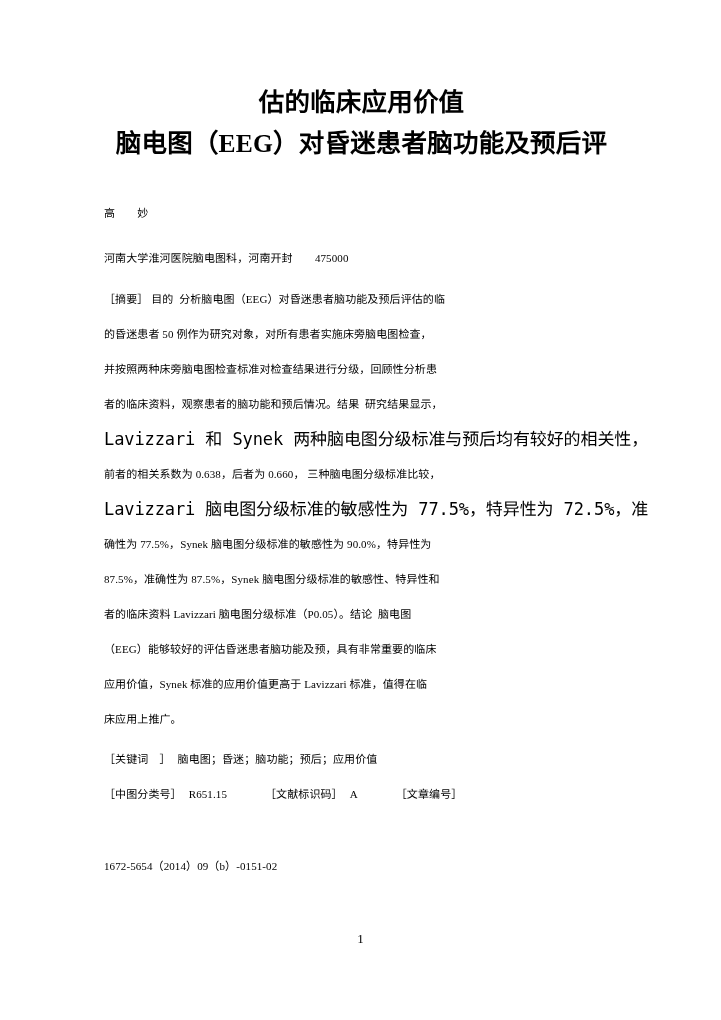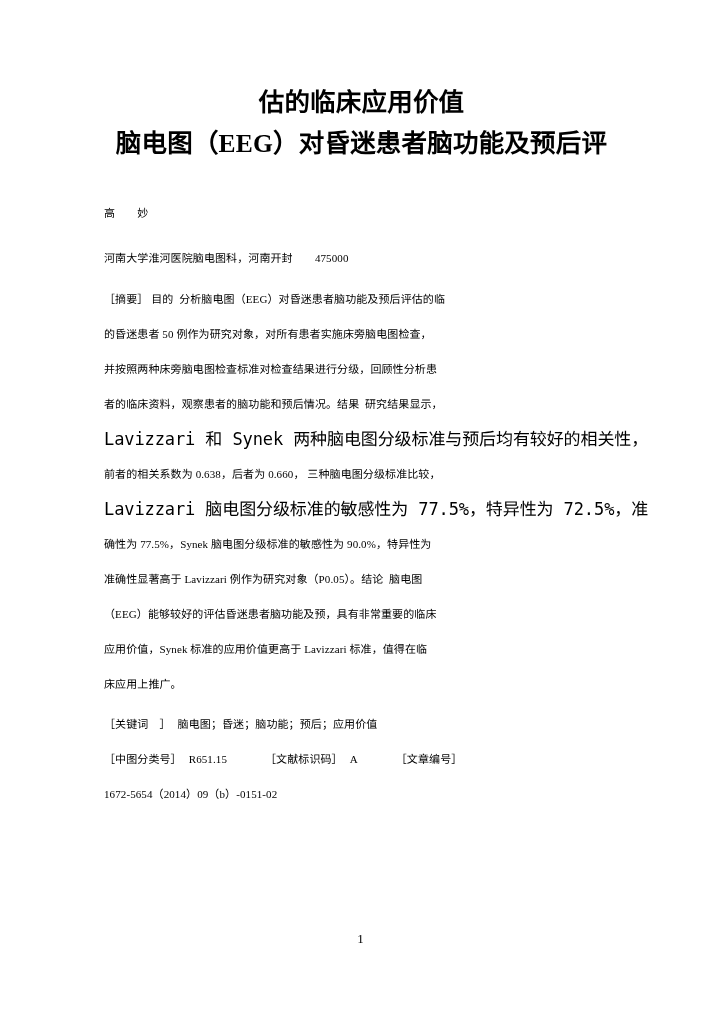--- a/index.html
+++ b/index.html
@@ -53,20 +53,21 @@
     line-height: 35.0px;
     height: 35.0px;
     white-space: pre;
     letter-spacing: 0.1px;
     font-family: "Liberation Serif", "DejaVu Serif", serif;
   }
 
   
   .lat {
     font-family: "Liberation Serif", "DejaVu Serif", serif;
+    margin-top: 37px;
   }
   .mono {
     font-family: "DejaVu Sans Mono", "Liberation Mono", monospace;
     font-size: 17px;
     letter-spacing: -0.1px;
   }
 
   .gap-sm { display: inline-block; width: 7px; }
   .gap-xl { display: inline-block; width: 38px; }
 
@@ -107,21 +108,22 @@
     <div class="spacer-abstract"></div>
 
     <div class="line">［摘要］ 目的  分析脑电图（EEG）对昏迷患者脑功能及预后评估的临</div>
     <div class="line">的昏迷患者 50 例作为研究对象，对所有患者实施床旁脑电图检查，</div>
     <div class="line">并按照两种床旁脑电图检查标准对检查结果进行分级，回顾性分析患</div>
     <div class="line">者的临床资料，观察患者的脑功能和预后情况。结果  研究结果显示，</div>
     <div class="line mono">Lavizzari 和 Synek 两种脑电图分级标准与预后均有较好的相关性，</div>
     <div class="line">前者的相关系数为 0.638，后者为 0.660， 三种脑电图分级标准比较，</div>
     <div class="line mono">Lavizzari 脑电图分级标准的敏感性为 77.5%，特异性为 72.5%，准</div>
     <div class="line">确性为 77.5%，Synek 脑电图分级标准的敏感性为 90.0%，特异性为</div>
-    <div class="line">准确性显著高于 Lavizzari 例作为研究对象（P0.05）。结论  脑电图</div>
+    <div class="line">87.5%，准确性为 87.5%，Synek 脑电图分级标准的敏感性、特异性和</div>
+    <div class="line">者的临床资料 Lavizzari 脑电图分级标准（P0.05）。结论  脑电图</div>
     <div class="line">（EEG）能够较好的评估昏迷患者脑功能及预，具有非常重要的临床</div>
     <div class="line">应用价值，Synek 标准的应用价值更高于 Lavizzari 标准，值得在临</div>
     <div class="line">床应用上推广。</div>
 
     <div class="spacer-keywords"></div>
 
     <div class="line"><span>［关键词　］</span><span class="gap-sm"></span><span>脑电图；昏迷；脑功能；预后；应用价值</span></div>
 
     <div class="line"><span>［中图分类号］</span><span class="gap-sm"></span><span class="lat">R651.15</span><span class="gap-xl"></span><span>［文献标识码］</span><span class="gap-sm"></span><span class="lat">A</span><span class="gap-xl"></span><span>［文章编号］</span></div>
 

